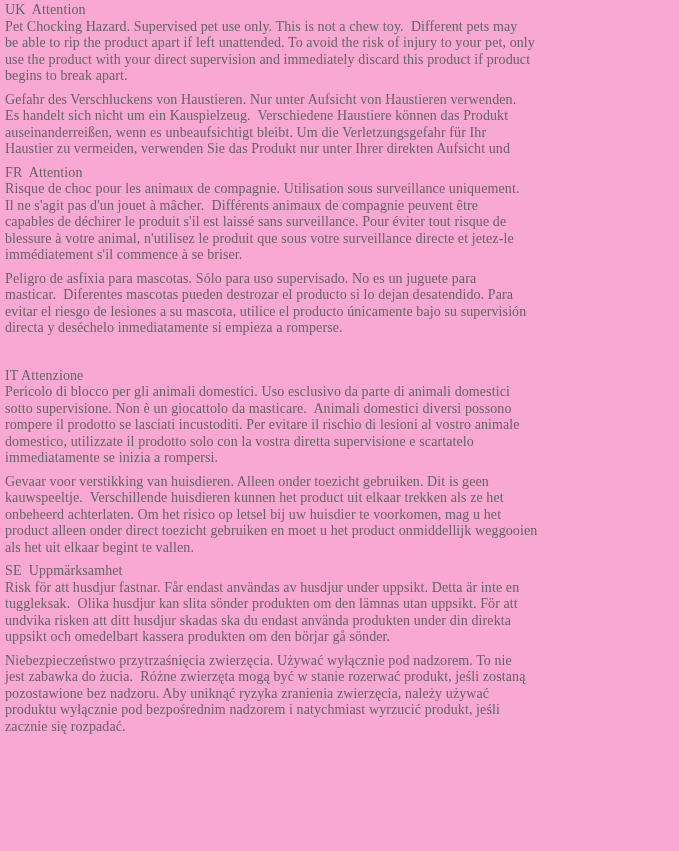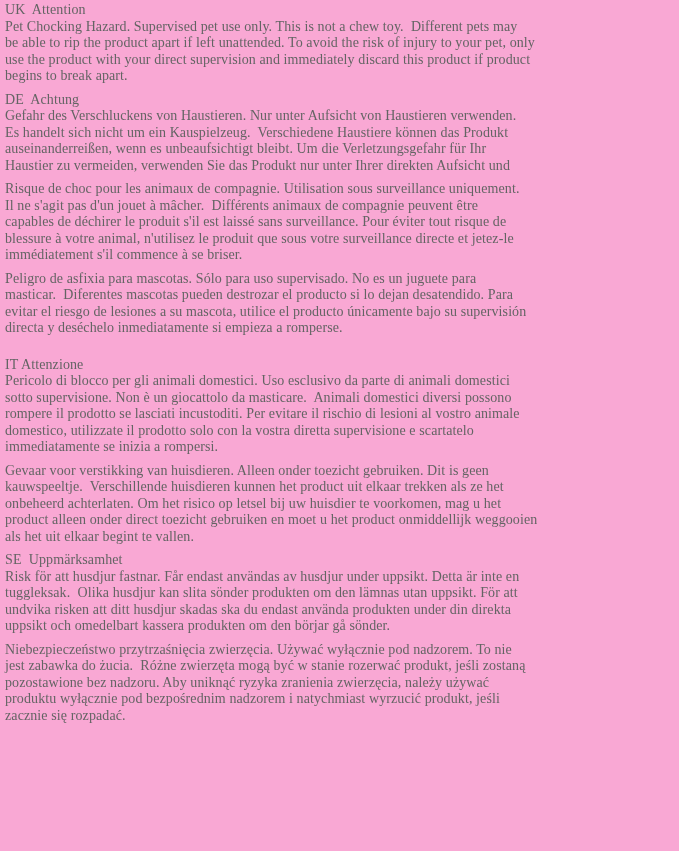--- a/index.html
+++ b/index.html
@@ -17,21 +17,21 @@
     font-family: Liberation Serif, serif;
     font-size: 14px;
     line-height: 16.5px;
     color: #646464;
     letter-spacing: 0.1px;
   }
   .warning-section {
     margin: 0 0 7px 0;
   }
   .warning-section.gap-before {
-    margin-top: 20px;
+    margin-top: 31px;
   }
   .section-heading {
     white-space: pre-wrap;
     margin: 0;
   }
   .section-body {
     white-space: pre-wrap;
     margin: 0;
   }
 </style>
@@ -42,28 +42,28 @@
 
   <section class="warning-section">
     <div class="section-heading">UK  Attention</div>
     <div class="section-body">Pet Chocking Hazard. Supervised pet use only. This is not a chew toy.  Different pets may
 be able to rip the product apart if left unattended. To avoid the risk of injury to your pet, only
 use the product with your direct supervision and immediately discard this product if product
 begins to break apart.</div>
   </section>
 
   <section class="warning-section">
-    <div class="section-heading">DE  Achtung</div>
     <div class="section-body">Gefahr des Verschluckens von Haustieren. Nur unter Aufsicht von Haustieren verwenden.
 Es handelt sich nicht um ein Kauspielzeug.  Verschiedene Haustiere können das Produkt
 auseinanderreißen, wenn es unbeaufsichtigt bleibt. Um die Verletzungsgefahr für Ihr
 Haustier zu vermeiden, verwenden Sie das Produkt nur unter Ihrer direkten Aufsicht und</div>
   </section>
 
   <section class="warning-section">
+    <div class="section-heading">FR  Attention</div>
     <div class="section-body">Risque de choc pour les animaux de compagnie. Utilisation sous surveillance uniquement.
 Il ne s'agit pas d'un jouet à mâcher.  Différents animaux de compagnie peuvent être
 capables de déchirer le produit s'il est laissé sans surveillance. Pour éviter tout risque de
 blessure à votre animal, n'utilisez le produit que sous votre surveillance directe et jetez-le
 immédiatement s'il commence à se briser.</div>
   </section>
 
   <section class="warning-section">
     <div class="section-body">Peligro de asfixia para mascotas. Sólo para uso supervisado. No es un juguete para
 masticar.  Diferentes mascotas pueden destrozar el producto si lo dejan desatendido. Para

